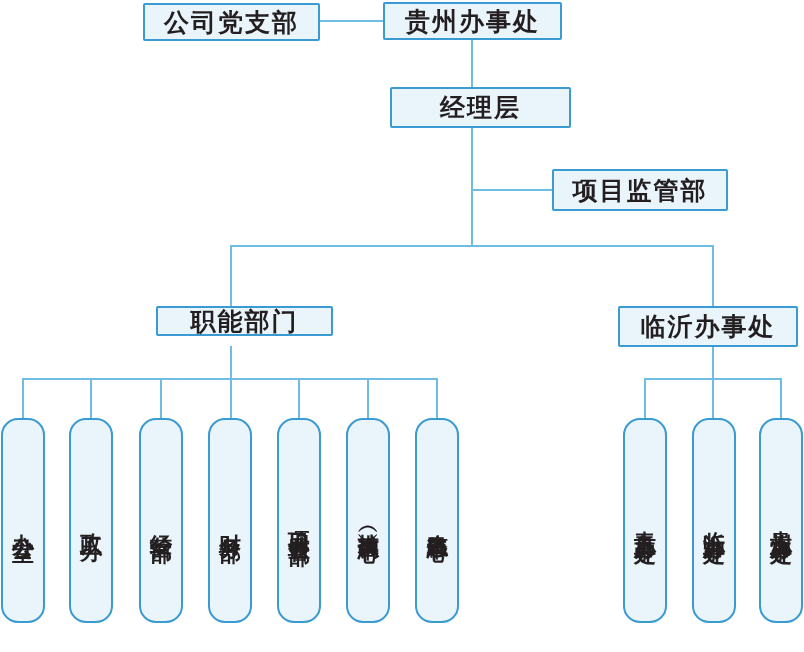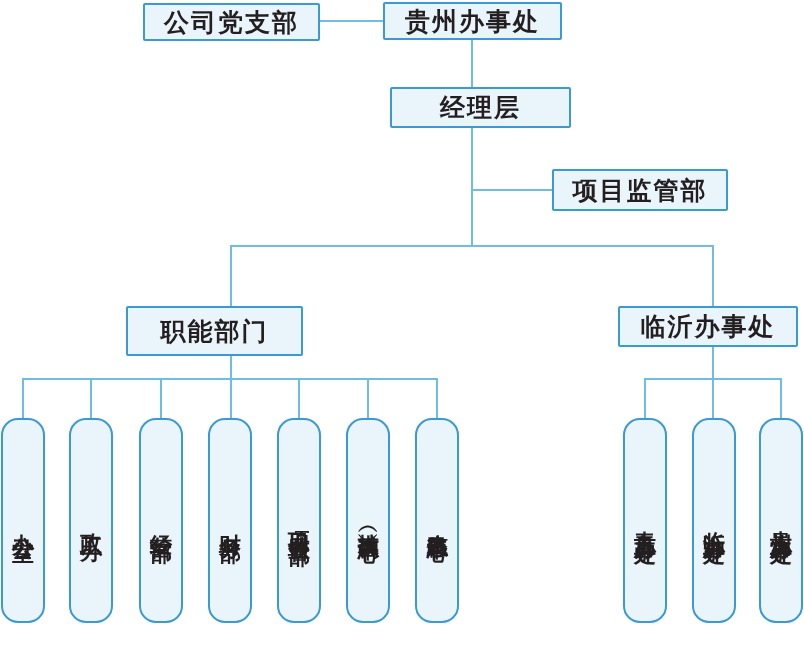--- a/index.html
+++ b/index.html
@@ -100,21 +100,21 @@
   </div>
 
   <div class="hbox" style="left:390px;top:87px;width:181px;height:41px">
     <span>经理层</span>
   </div>
 
   <div class="hbox" style="left:552px;top:169px;width:176px;height:42px">
     <span>项目监管部</span>
   </div>
 
-  <div class="hbox" style="left:126px;top:306px;width:177px;height:50px">
+  <div class="hbox" style="left:156px;top:306px;width:177px;height:30px">
     <span>职能部门</span>
   </div>
 
   <div class="hbox" style="left:618px;top:306px;width:180px;height:41px">
     <span>临沂办事处</span>
   </div>
 
   <div class="vbox" style="left:1px">
     <span>办公室</span>
   </div>

